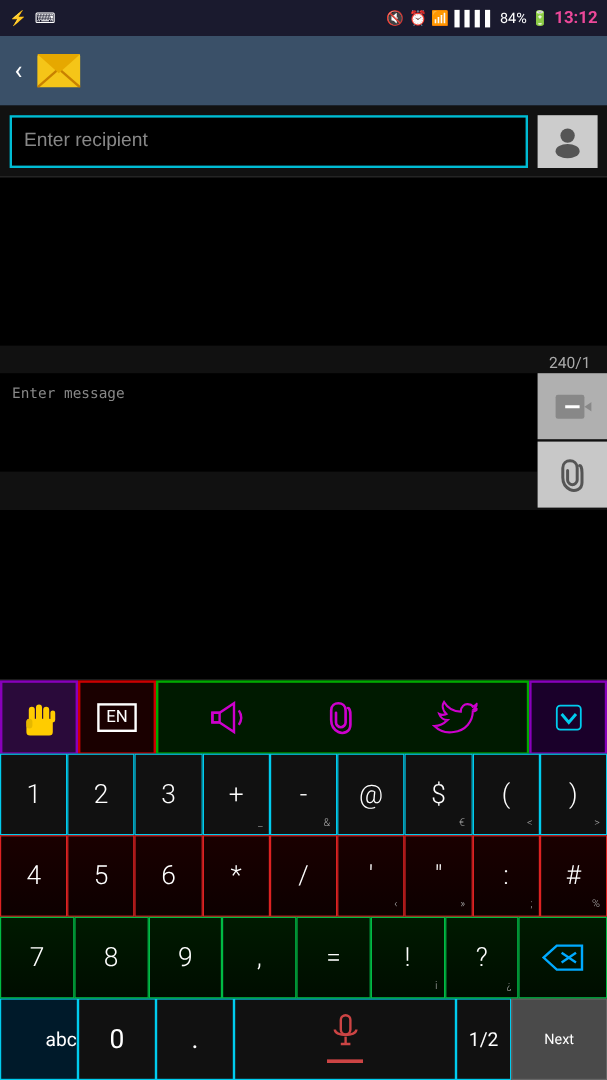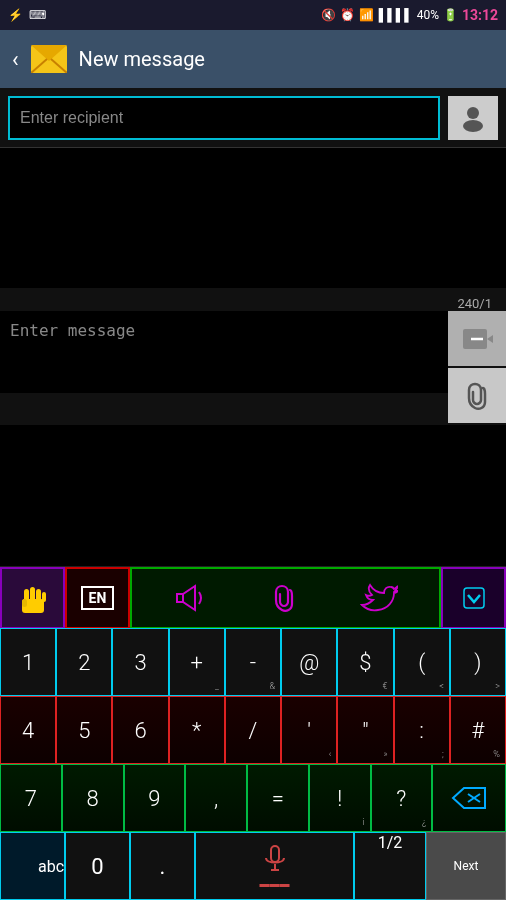--- a/index.html
+++ b/index.html
@@ -126,21 +126,21 @@
     .message-row {
       display: flex;
       width: 100%;
     }
     .message-input {
       flex: 1;
       height: 82px;
       background: #000;
       border: none;
       color: #888;
-      font-size: 16px;
+      font-size: 12px;
       padding: 10px;
       resize: none;
       outline: none;
     }
     .message-input::placeholder { color: #888; }
     .message-actions {
       display: flex;
       flex-direction: column;
       width: 58px;
       background: #111;
@@ -192,21 +192,21 @@
       width: 65px;
       height: 62px;
       background: #1a0000;
       border: 2px solid #cc0000;
       display: flex;
       align-items: center;
       justify-content: center;
       cursor: pointer;
       color: #fff;
       font-size: 14px;
-      font-weight: bold;
+      font-weight: normal;
     }
     .kb-swipe-area {
       flex: 1;
       height: 62px;
       background: #001a00;
       border: 2px solid #00aa00;
       display: flex;
       align-items: center;
       justify-content: space-around;
       padding: 0 10px;
@@ -310,26 +310,26 @@
       display: flex;
       align-items: center;
       justify-content: center;
       cursor: pointer;
       color: #cc4444;
       font-size: 22px;
       flex-direction: column;
       gap: 2px;
     }
     .kb-12-btn {
-      width: 72px;
+      width: 46px;
       height: 68px;
       background: #111;
       border: 1.5px solid #00ccee;
       display: flex;
-      align-items: flex-start;
+      align-items: center;
       justify-content: center;
       cursor: pointer;
       color: #fff;
       font-size: 16px;
     }
     .kb-next-btn {
       width: 80px;
       height: 68px;
       background: #4a4a4a;
       border: 1.5px solid #666;
@@ -352,36 +352,35 @@
 <div class="status-bar">
   <div class="status-left">
     <span class="status-icon">⚡</span>
     <span class="status-icon">⌨</span>
   </div>
   <div class="status-right">
     <span class="status-icon">🔇</span>
     <span class="status-icon">⏰</span>
     <span class="status-icon">📶</span>
     <span class="status-icon">▌▌▌▌</span>
-    <span class="status-icon">40%</span>
+    <span class="status-icon">84%</span>
     <span class="status-icon">🔋</span>
     <span class="status-time">13:12</span>
   </div>
 </div>
 
 <div class="header">
   <span class="header-back">‹</span>
 
   <svg class="envelope-icon" viewBox="0 0 36 28" xmlns="http://www.w3.org/2000/svg">
     <rect x="0" y="0" width="36" height="28" rx="2" fill="#f5c518"></rect>
     <polygon points="0,0 18,16 36,0" fill="#e6a800"></polygon>
     <line x1="0" y1="28" x2="16" y2="14" stroke="#c88000" stroke-width="2"></line>
     <line x1="36" y1="28" x2="20" y2="14" stroke="#c88000" stroke-width="2"></line>
   </svg>
-  <span class="header-title">New message</span>
 </div>
 
 <div class="recipient-area">
   <input class="recipient-input" type="text" placeholder="Enter recipient" style="">
   <button class="recipient-btn">
 
     <svg width="28" height="28" viewBox="0 0 28 28">
       <circle cx="14" cy="9" r="6" fill="#555"></circle>
       <ellipse cx="14" cy="22" rx="10" ry="6" fill="#555"></ellipse>
     </svg>

